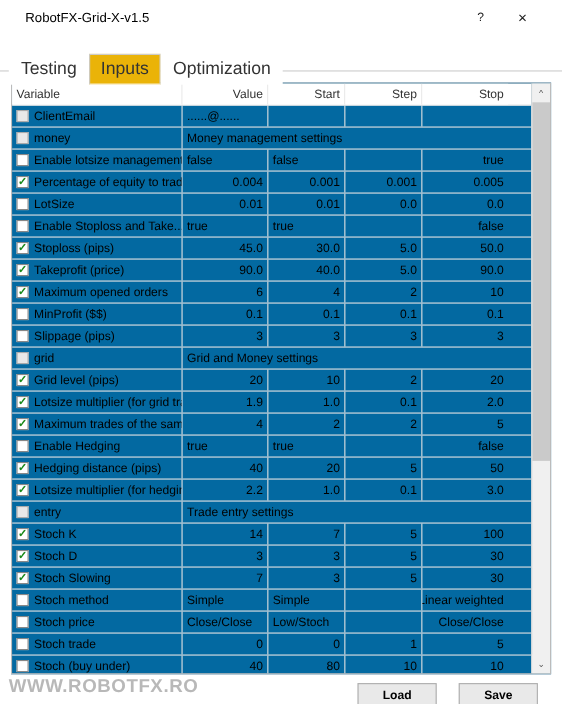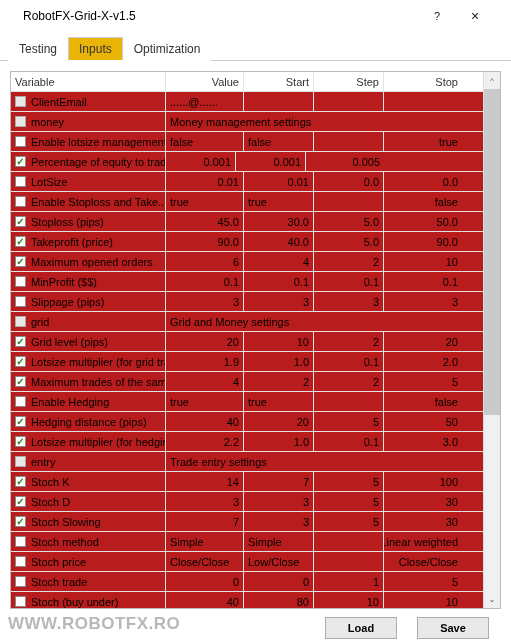--- a/index.html
+++ b/index.html
@@ -24,41 +24,41 @@
 .titlebar-btn.close { font-size: 14px; }
 .tabs {
   display: flex;
   padding: 4px 8px 0 8px;
   gap: 0;
   border-bottom: 1px solid #ccc;
   position: relative;
 }
 .tab {
   padding: 4px 10px 4px 10px;
-  font-size: 12px;
+  font-size: 16px;
   color: #333;
   border: 1px solid transparent;
   border-bottom: none;
   position: relative;
-  top: 1px;
+  top: 13px;
   background: #fff;
 }
 .tab.active {
   border: 1px solid #ccc;
   border-bottom: 1px solid #fff;
   background: #eab308;
 }
 .content {
   padding: 10px 10px 6px 10px;
 }
 .grid-wrap {
   border: 1px solid #bbb;
   height: 538px;
   display: flex;
-  background: #b91c1c;
+  background: #0369a1;
   justify-content: space-between;
 }
 .grid-body {
   flex: 1;
   overflow: hidden;
 }
 .row {
   display: flex;
   height: 20px;
   border-bottom: 1px solid #e3e3e3;
@@ -199,20 +199,21 @@
           <div class="cell val left">false</div>
           <div class="cell start" style="justify-content: flex-start;">false</div>
           <div class="cell step"></div>
           <div class="cell stop" style="justify-content: flex-end;">true</div>
         </div>
         <div class="row">
           <div class="cell var truncate">
             <span class="check checked"></span>
             <span>Percentage of equity to trade</span>
           </div>
+          <div class="cell val">0.004</div>
           <div class="cell start" style="justify-content: flex-end;">0.001</div>
           <div class="cell step">0.001</div>
           <div class="cell stop" style="justify-content: flex-end;">0.005</div>
         </div>
         <div class="row">
           <div class="cell var truncate">
             <span class="check"></span>
             <span>LotSize</span>
           </div>
           <div class="cell val">0.01</div>
@@ -393,21 +394,21 @@
           <div class="cell start" style="justify-content: flex-start;">Simple</div>
           <div class="cell step"></div>
           <div class="cell stop" style="justify-content: flex-end;">Linear weighted</div>
         </div>
         <div class="row">
           <div class="cell var truncate">
             <span class="check"></span>
             <span>Stoch price</span>
           </div>
           <div class="cell val left">Close/Close</div>
-          <div class="cell start" style="justify-content: flex-start;">Low/Close</div>
+          <div class="cell start" style="justify-content: flex-start;">Low/Stoch</div>
           <div class="cell step"></div>
           <div class="cell stop" style="justify-content: flex-end;">Close/Close</div>
         </div>
         <div class="row">
           <div class="cell var truncate">
             <span class="check"></span>
             <span>Stoch trade</span>
           </div>
           <div class="cell val">0</div>
           <div class="cell start" style="justify-content: flex-end;">0</div>

